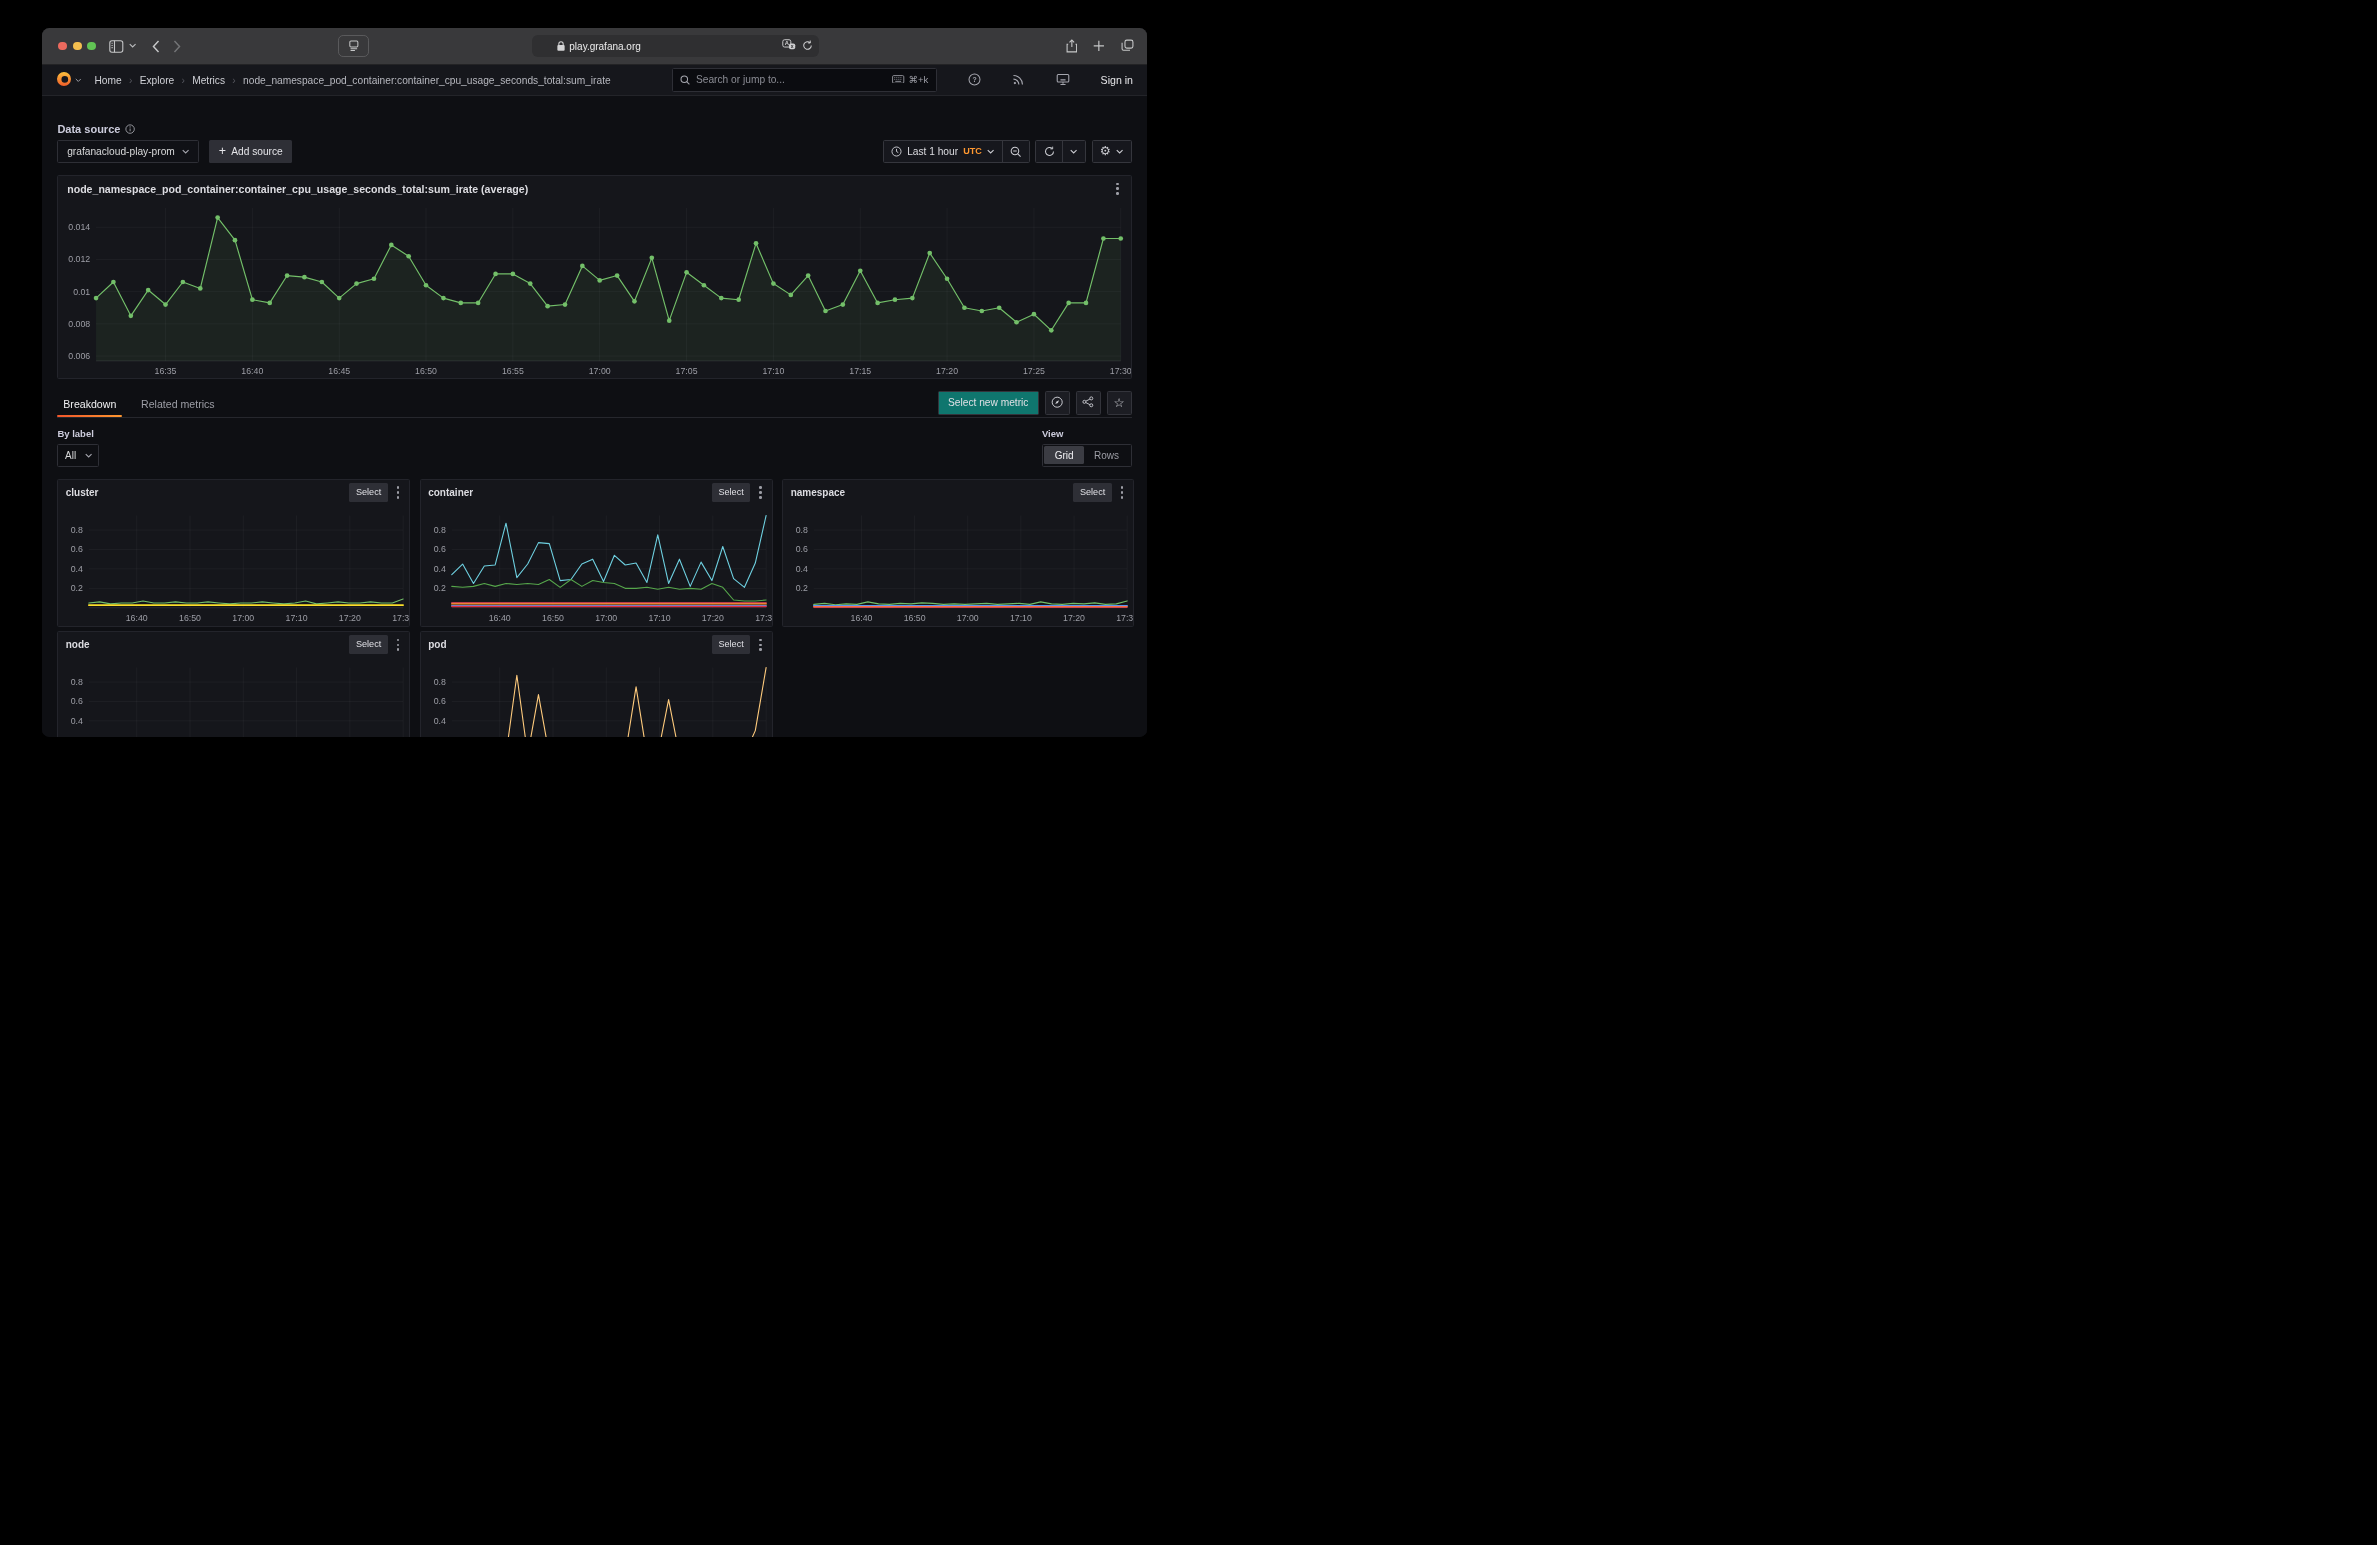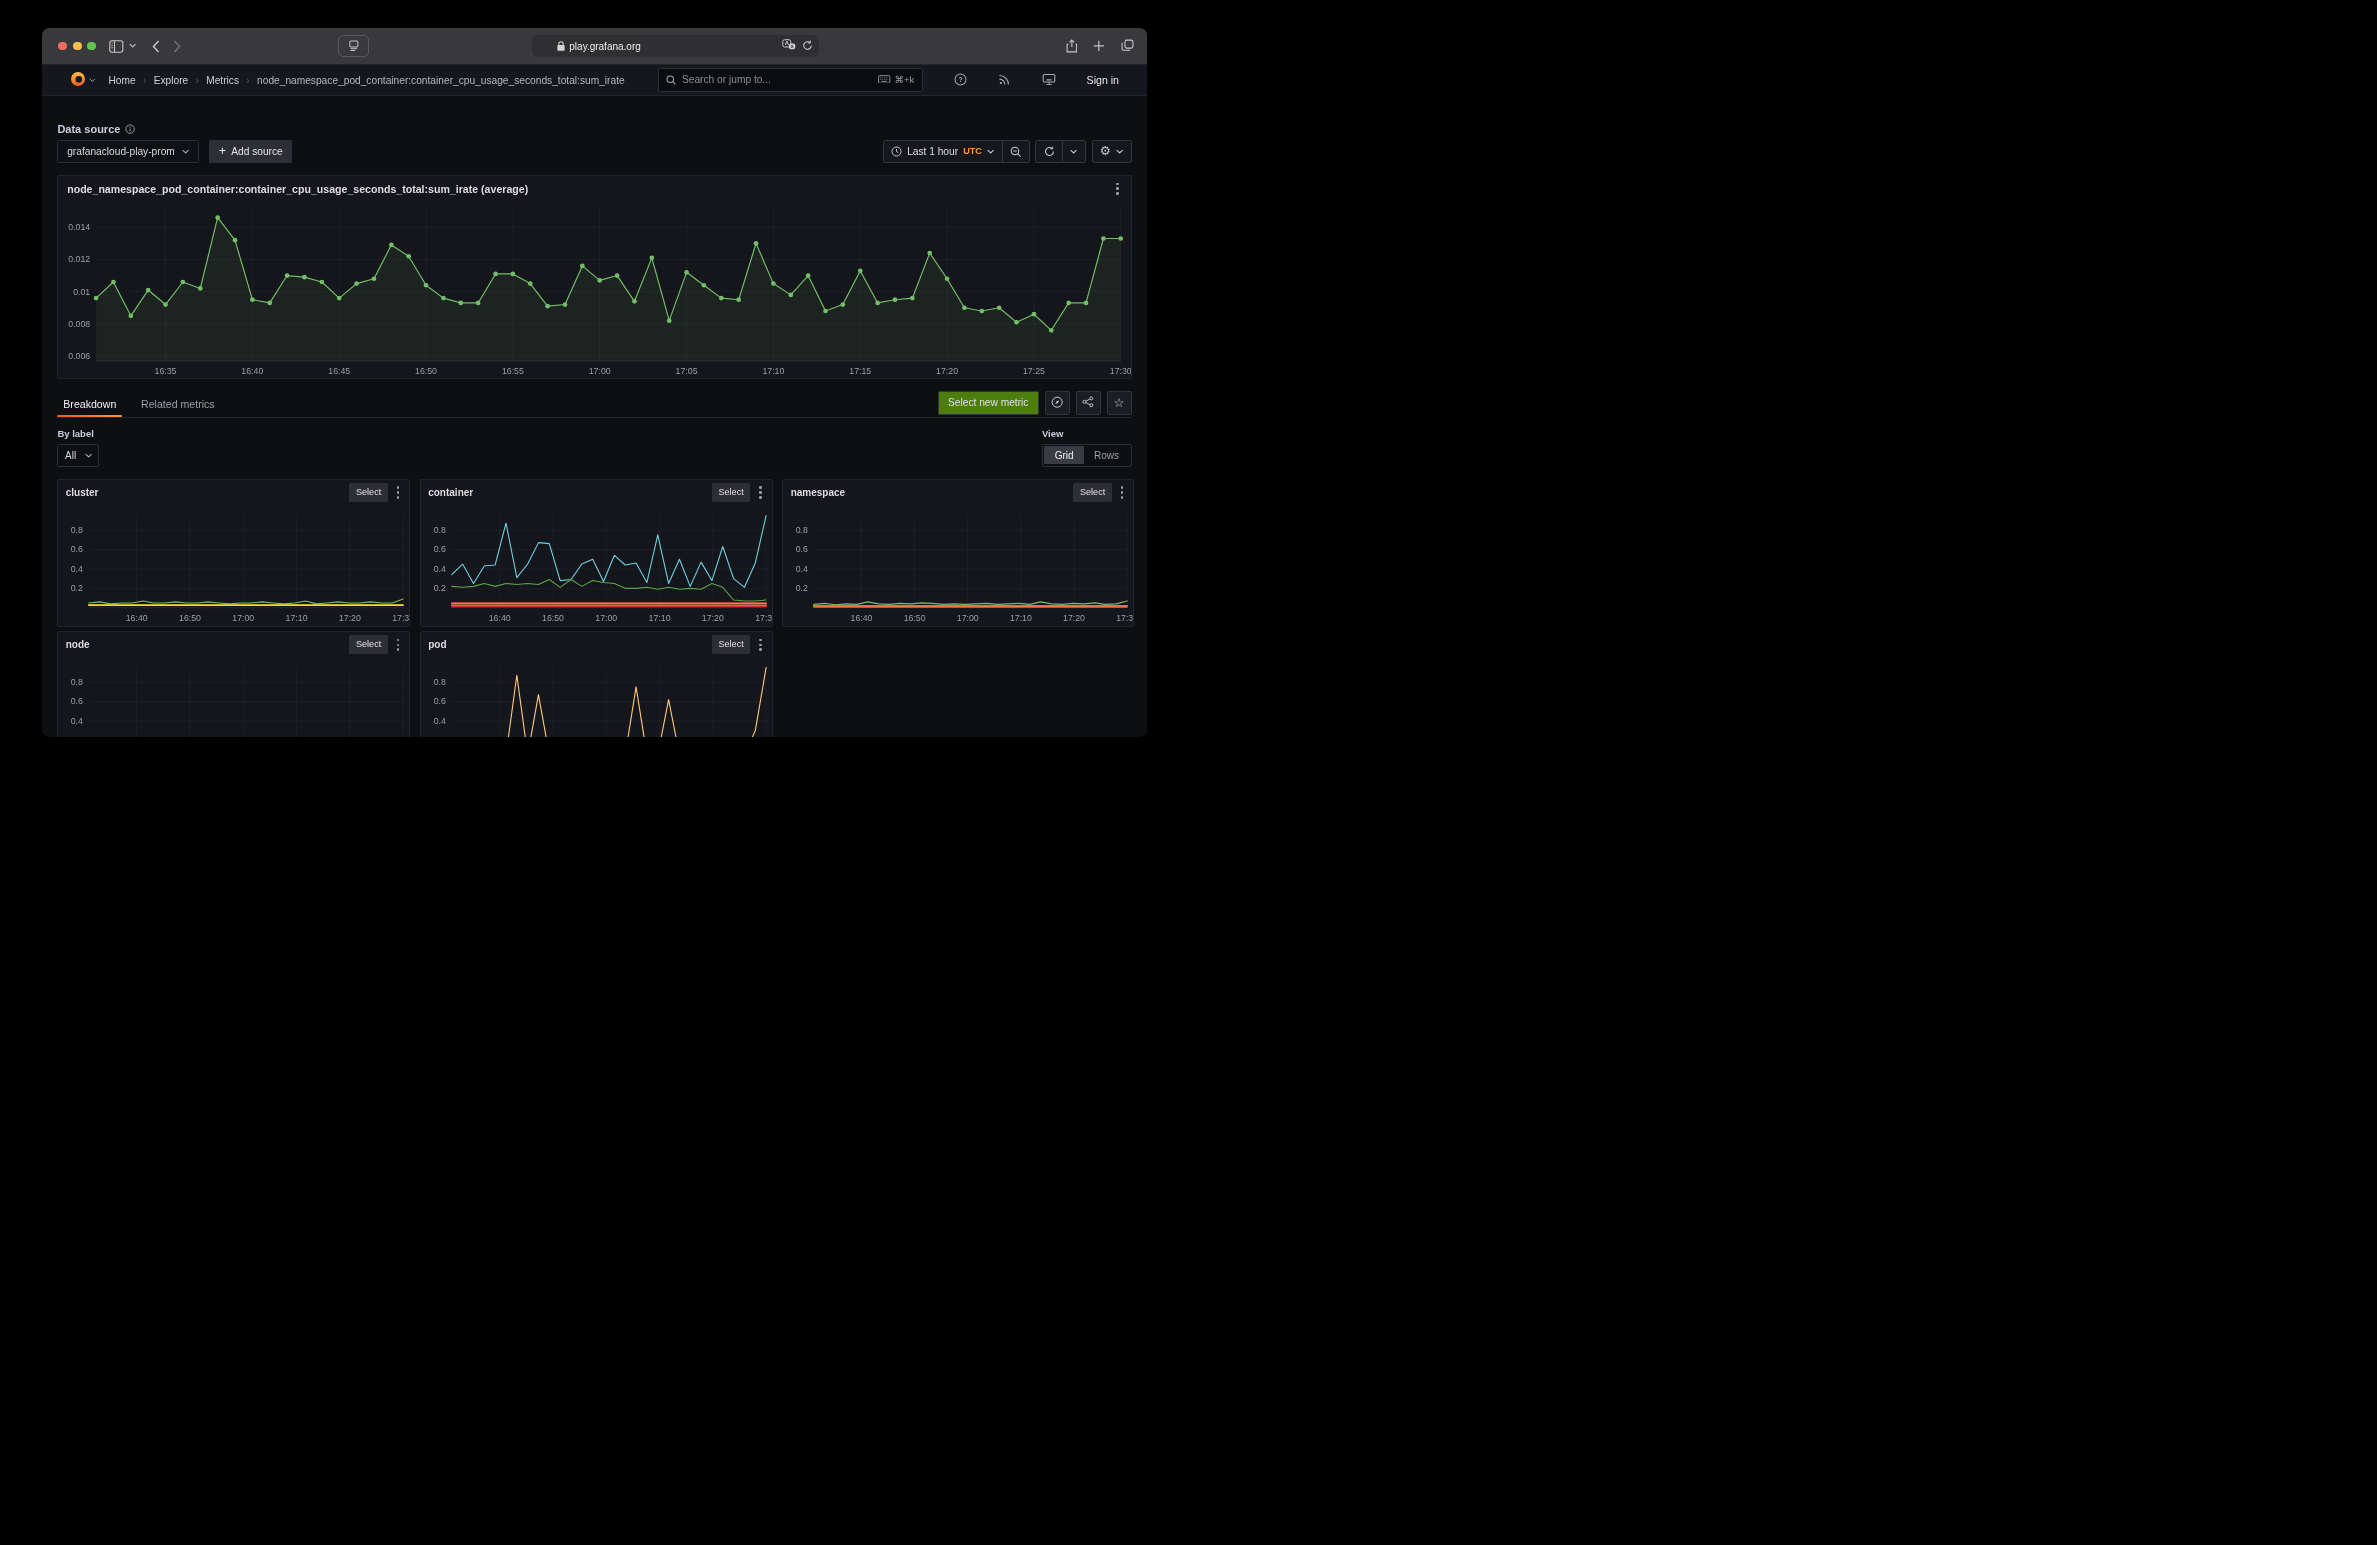--- a/index.html
+++ b/index.html
@@ -24,21 +24,21 @@
   .urlbar { position:absolute; left:490px; top:7.3px; width:287px; height:22px; background:#2f2f31;
             border-radius:5.9px; display:flex; align-items:center; padding:0 5.9px; }
   .urlbar .lock { color:#d4d4d5; margin:0 4.4px 0 19px; display:flex; }
   .url-text { font-size:10px; color:#ececec; flex:0 0 auto; }
   .url-right { margin-left:auto; display:flex; align-items:center; gap:5.9px; color:#cfcfd1; }
   .browser-right { position:absolute; right:13px; top:0; height:37px; display:flex; align-items:center; gap:16px; color:#c6c7c8; }
 
   
   .grafana { height:673px; background:#0e0f13; overflow:hidden; display:flex; flex-direction:column; }
   .gnav { height:31px; background:#16171c; border-bottom:0.7px solid #232429; display:flex; align-items:center;
-          padding:0 28px; flex:0 0 auto; }
+          padding:0 14px; flex:0 0 auto; }
   .logo-wrap { display:flex; align-items:center; gap:2.9px; margin-right:13px; }
   .crumbs { display:flex; align-items:center; gap:7.3px; font-size:10.2px; color:#d0d1d6; white-space:nowrap; }
   .crumb-sep { color:#55565e; font-size:10.2px; }
   .crumb.current { color:#b7b8bf; }
   .gnav-right { margin-left:auto; display:flex; align-items:center; gap:31px; }
   .searchbox { width:265px; height:23.4px; background:#0b0c10; border:0.7px solid #2e2f36; border-radius:1.5px;
                display:flex; align-items:center; padding:0 7.3px; gap:5.9px; }
   .searchbox .ph { font-size:10.2px; color:#8b8c94; flex:1 1 auto; }
   .shortcut { display:flex; align-items:center; gap:3.7px; color:#9d9ea6; font-size:9.5px; }
   .nav-ic { color:#a5a6ae; display:flex; align-items:center; }
@@ -80,21 +80,21 @@
   .kebab i { width:2.6px; height:2.6px; border-radius:50%; background:#9d9ea6; }
   .chart-area { height:178px; width:100%; }
 
   .tabs-row { margin-top:13px; height:26px; border-bottom:0.7px solid #26272d; display:flex; align-items:center; }
   .tab { position:relative; height:100%; display:flex; align-items:center; padding:0 5.9px; margin-right:13px;
          font-size:10.6px; color:#9d9ea6; }
   .tab.active { color:#f1f1f3; font-weight:500; }
   .tab.active::after { content:""; position:absolute; left:0; right:0; bottom:-0.7px; height:2.9px; border-radius:1.5px;
          background:linear-gradient(90deg,#f2562b,#ff9830); }
   .tab-actions { margin-left:auto; display:flex; align-items:center; gap:5.9px; padding-bottom:2.9px; }
-  .btn-outline { height:23.4px; background:#4d7c0f; border:0.7px solid #33343b; border-radius:1.5px; display:flex;
+  .btn-outline { height:23.4px; background:#0f766e; border:0.7px solid #33343b; border-radius:1.5px; display:flex;
                  align-items:center; padding:0 9.5px; font-size:10.2px; color:#e0e0e5; }
   .sq-btn { width:25px; height:23.4px; background:#1c1d23; border:0.7px solid #33343b; border-radius:1.5px;
             display:flex; align-items:center; justify-content:center; color:#cfd0d6; }
   .star-glyph { font-size:12.4px; line-height:1; color:#cfd0d6; }
 
   .bylabel-row { margin-top:10.2px; display:flex; justify-content:space-between; align-items:flex-end; }
   .field-label { font-size:9.5px; font-weight:600; color:#ccccdc; height:13px; }
   .dd-all { margin-top:2.9px; width:42px; height:23px; border:0.7px solid #2e2f36; border-radius:1.5px; background:transparent;
             display:flex; align-items:center; justify-content:space-between; padding:0 6.6px; font-size:10px; color:#d8d9da; }
   .view-col { display:flex; flex-direction:column; align-items:flex-start; }

